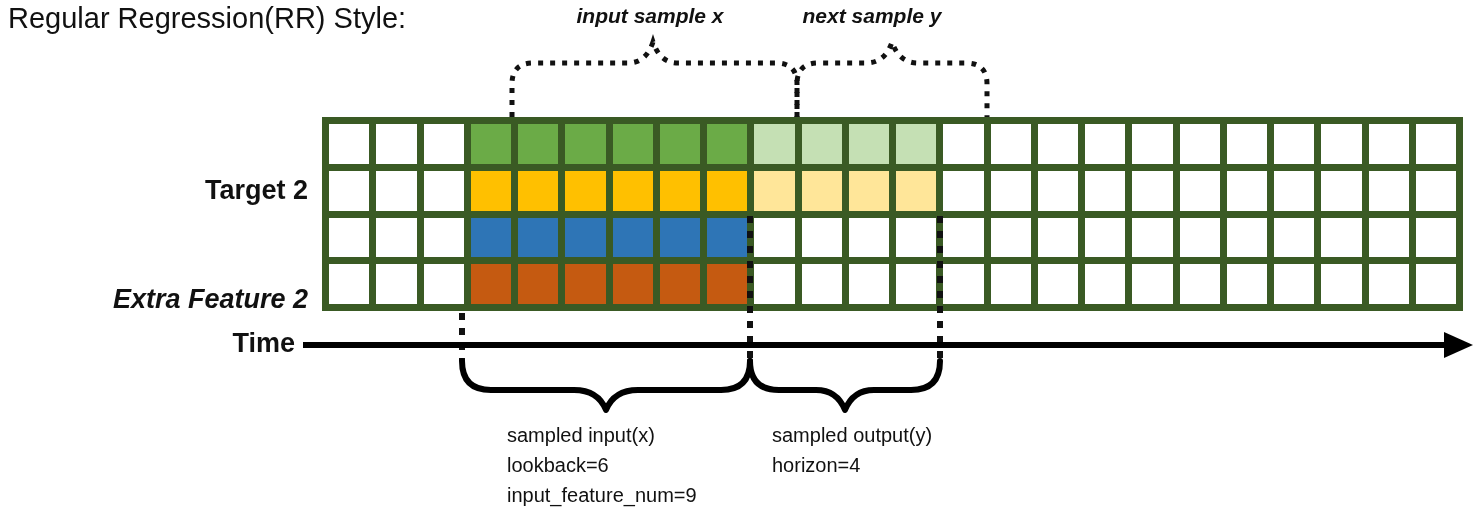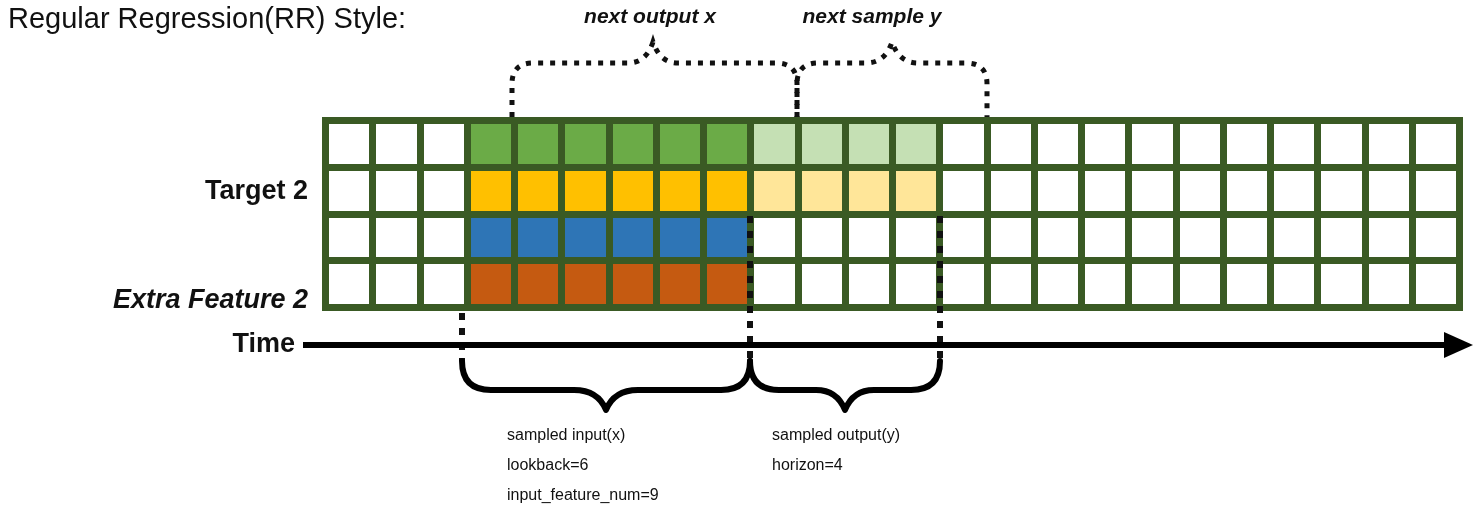--- a/index.html
+++ b/index.html
@@ -29,32 +29,32 @@
     position:absolute;left:322px;top:117px;width:1141px;height:194px;
     display:grid;grid-template-columns:repeat(24,1fr);grid-template-rows:repeat(4,1fr);
     gap:7px;padding:7px;box-sizing:border-box;
   }
   .cell{width:100%;height:100%;}
   .overlay{position:absolute;left:0;top:0;width:1476px;height:516px;pointer-events:none;}
   .timelabel{
     position:absolute;left:160px;top:328px;width:135px;text-align:right;
     font-size:27px;font-weight:bold;
   }
-  .block{position:absolute;top:420px;font-size:16px;line-height:30px;white-space:nowrap;}
+  .block{position:absolute;top:420px;font-size:20px;line-height:30px;white-space:nowrap;}
   .block.left{left:507px;}
   .block.right{left:772px;}
 </style>
 </head>
 <body>
 
 <div class="canvas">
 
   <div class="title">Regular Regression(RR) Style:</div>
 
-  <div class="toplabel nx">next output x</div>
+  <div class="toplabel nx">input sample x</div>
   <div class="toplabel ny">next sample y</div>
 
   <div class="rowlabel r1">Target 2</div>
   <div class="rowlabel r3">Extra Feature 2</div>
 
   <div id="grid" class="grid" style="background: rgb(58, 90, 36);">
       <div class="cell" style="background: rgb(255, 255, 255);"></div>
       <div class="cell" style="background: rgb(255, 255, 255);"></div>
       <div class="cell" style="background: rgb(255, 255, 255);"></div>
       <div class="cell" style="background: rgb(107, 171, 71);"></div>

